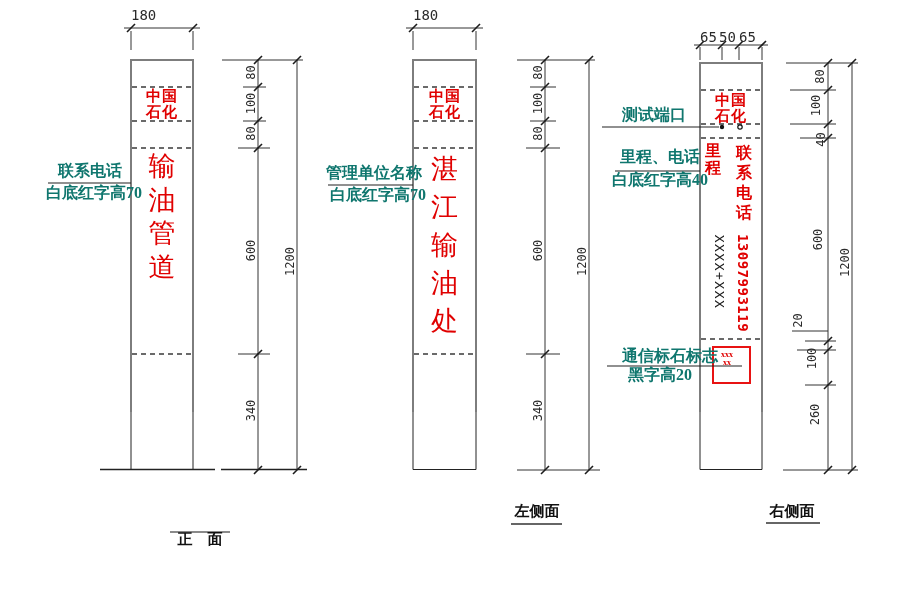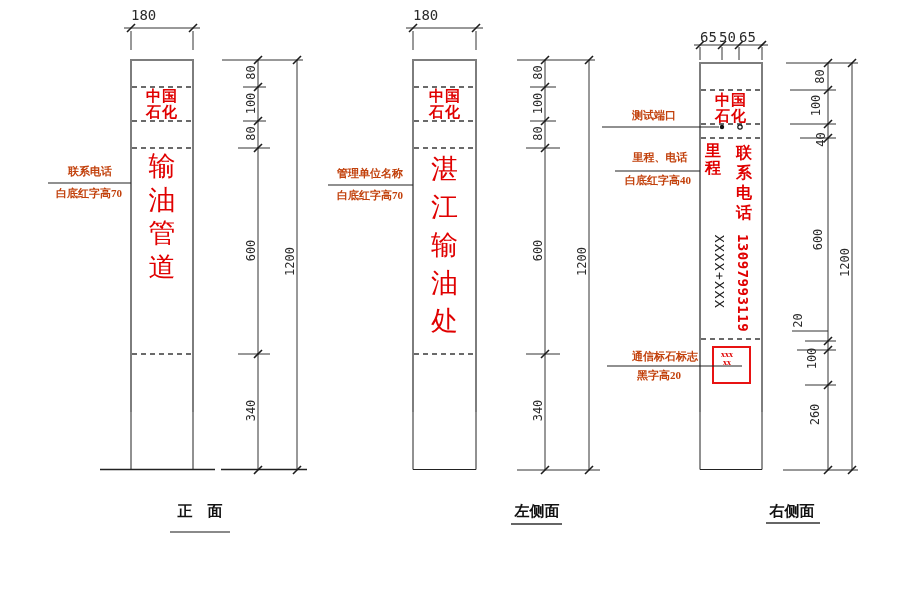--- a/index.html
+++ b/index.html
@@ -20,21 +20,21 @@
   .uline2{stroke:#333;stroke-width:1.4;}
   
   .hdim{font-family:"DejaVu Sans Mono",monospace;font-size:14px;color:#2a2a2a;text-align:left;line-height:13px;}
   .vdim{width:34px;height:13px;line-height:13px;text-align:center;transform:rotate(-90deg);
         font-family:"DejaVu Sans Mono",monospace;font-size:12px;color:#2a2a2a;}
   .logo{color:#e00000;font-weight:bold;font-size:15px;line-height:16px;text-align:center;letter-spacing:1px;}
   .name{color:#e00000;text-align:center;}
   .name .row{line-height:33.5px;font-size:27px;}
   .name .row.wide{letter-spacing:4px;text-indent:4px;}
   .name5 .row{line-height:38px;font-size:27px;}
-  .lbl{font-size:11px;font-weight:700;color:#c2410c;text-align:center;line-height:14px;white-space:nowrap;}
+  .lbl{font-size:16px;font-weight:700;color:#0f766e;text-align:center;line-height:14px;white-space:nowrap;}
   .vred{color:#e00000;font-weight:700;font-size:16px;text-align:center;word-break:break-all;}
   .rot90{transform:rotate(90deg);text-align:center;white-space:nowrap;}
   .phone{width:114px;height:14px;line-height:14px;color:#e00000;font-weight:700;
          font-family:"DejaVu Sans Mono",monospace;font-size:14px;letter-spacing:0.5px;}
   .xval{width:88px;height:14px;line-height:14px;color:#1a1a1a;
         font-family:"DejaVu Sans Mono",monospace;font-size:13px;letter-spacing:1.5px;}
   .boxtxt{color:#e00000;font-weight:700;font-size:8px;line-height:7.5px;text-align:center;}
   .vtitle{font-size:15px;font-weight:700;color:#111;text-align:center;white-space:nowrap;}
   .caption{width:897px;text-align:center;font-size:21px;color:#151515;}
 </style>
@@ -134,21 +134,21 @@
     <div class="row">道</div>
   </div>
   <div class="abs lbl" style="left:48px;top:164px;width:84px;">联系电话</div>
   <div class="abs lbl" style="left:46px;top:186px;width:86px;">白底红字高70</div>
   <div class="abs vdim" style="left:234px;top:66px;">80</div>
   <div class="abs vdim" style="left:234px;top:97px;">100</div>
   <div class="abs vdim" style="left:234px;top:127px;">80</div>
   <div class="abs vdim" style="left:234px;top:244px;">600</div>
   <div class="abs vdim" style="left:234px;top:404px;">340</div>
   <div class="abs vdim" style="left:273px;top:255px;">1200</div>
-  <div class="abs vtitle" style="left:166px;top:502px;width:68px;">正　面</div>
+  <div class="abs vtitle" style="left:166px;top:530px;width:68px;">正　面</div>
 
   <div class="abs hdim" style="left:413px;top:9px;width:63px;">180</div>
   <div class="abs logo" style="left:414px;top:88px;width:62px;">
     <div>中国</div>
     <div>石化</div>
   </div>
   <div class="abs name name5" style="left:413px;top:150px;width:63px;">
     <div class="row">湛</div>
     <div class="row">江</div>
     <div class="row">输</div>

